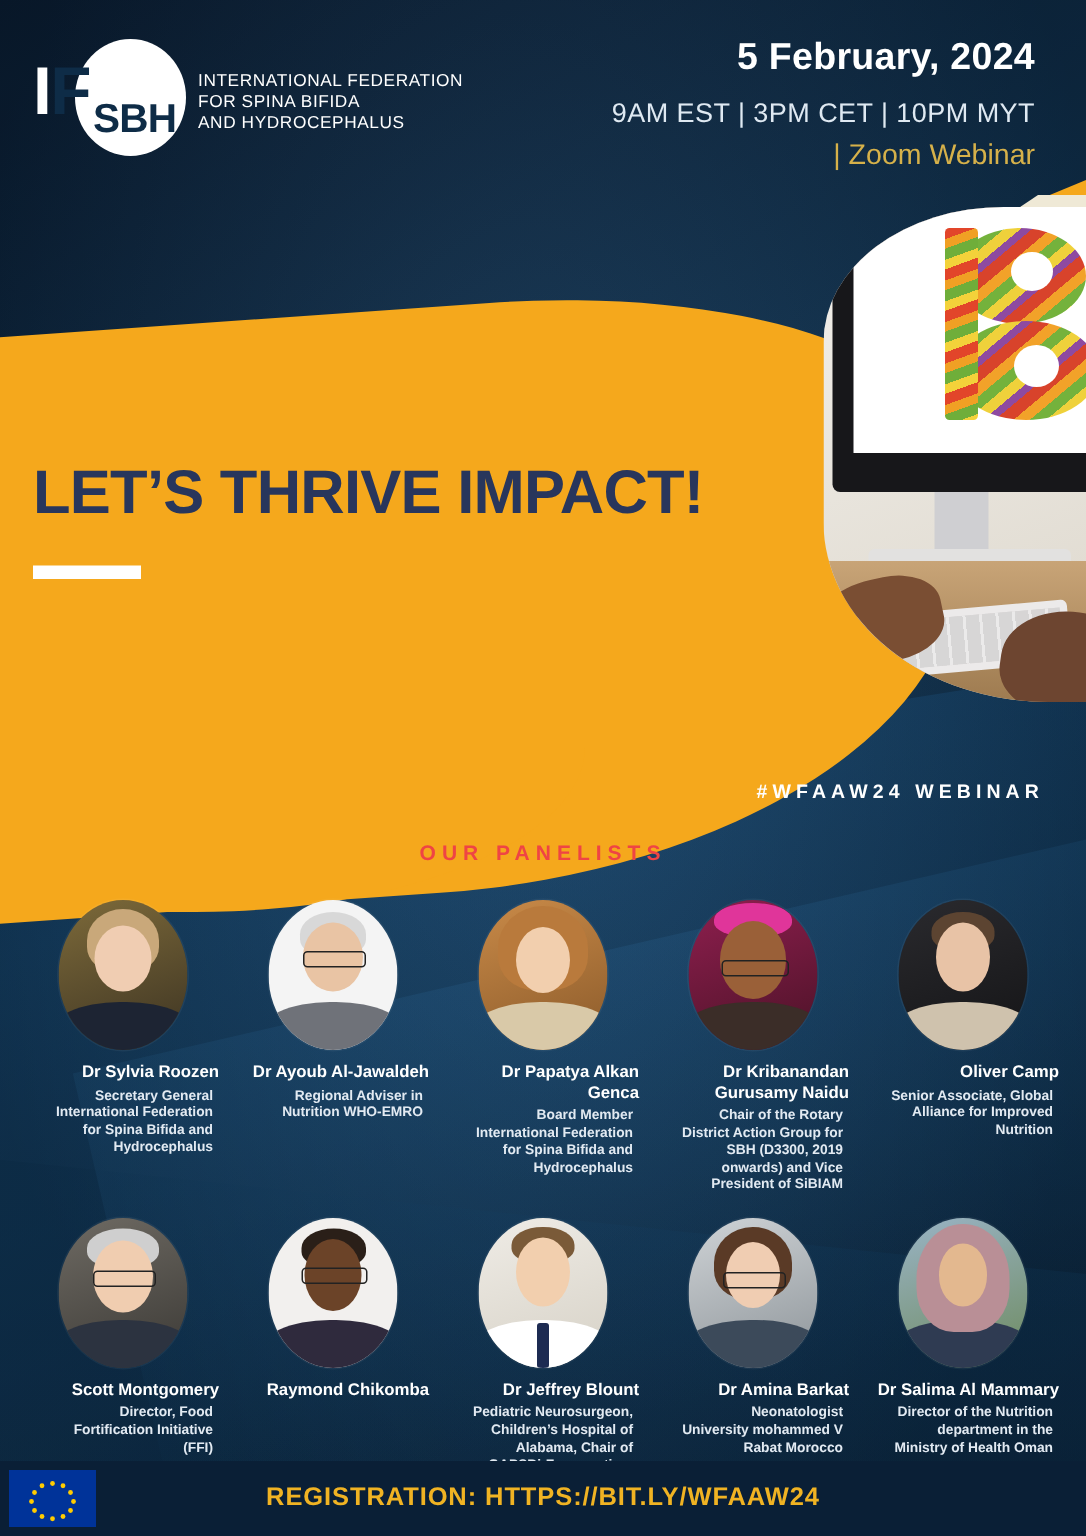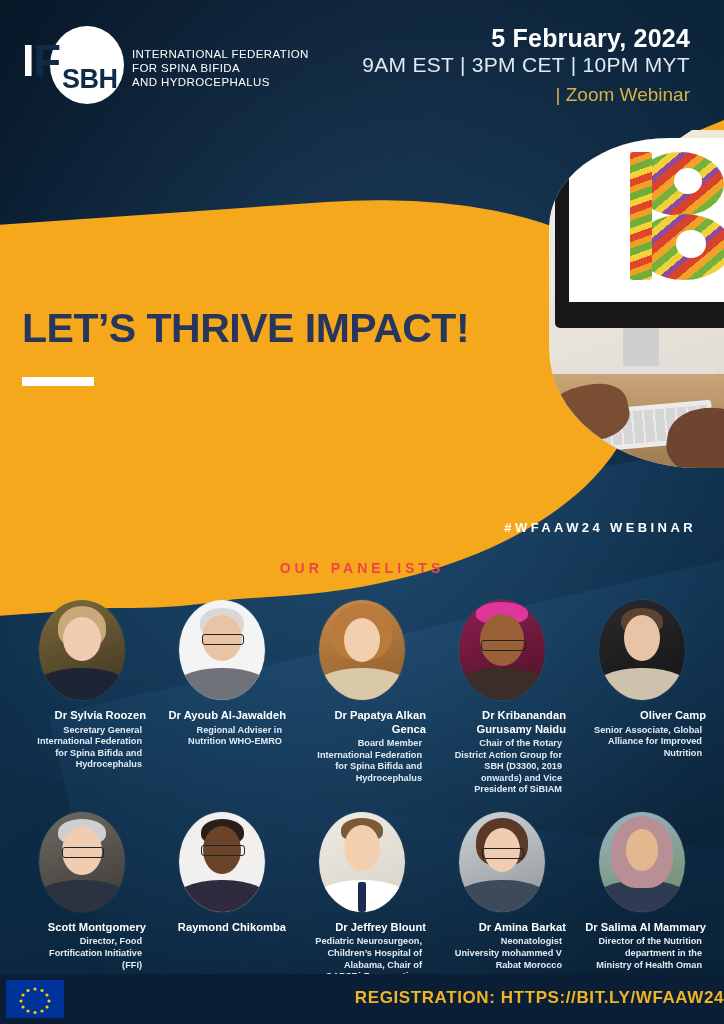--- a/index.html
+++ b/index.html
@@ -54,21 +54,21 @@
   .logo-sbh{
     position:absolute;left:40px;top:40px;z-index:2;
     font-size:27px;font-weight:bold;color:#0e2c47;letter-spacing:-.5px;line-height:27px;
   }
   .logo-text{
     margin-left:18px;color:#ffffff;font-size:11.5px;line-height:14px;
     letter-spacing:.4px;font-weight:400;padding-top:6px;
   }
   .date-block{position:absolute;right:34px;top:24px;text-align:right;}
   .date-main{font-size:25px;font-weight:bold;color:#ffffff;letter-spacing:.2px;}
-  .date-times{font-size:21px;color:#dfe9f2;margin-top:0;letter-spacing:.3px;font-weight:300;}
+  .date-times{font-size:18px;color:#dfe9f2;margin-top:12px;letter-spacing:.3px;font-weight:300;}
   .date-zoom{font-size:19px;color:#d6b14a;margin-top:7px;font-weight:300;}
 
   
   .yellow-band{
     position:absolute;left:-60px;top:205px;width:700px;height:390px;
     background:#f5a81c;z-index:3;
     border-bottom-right-radius:360px 200px;
     border-top-right-radius:300px 120px;
     transform:rotate(-4deg);
   }
@@ -170,21 +170,21 @@
   
   .footer{
     position:absolute;left:0;bottom:0;width:724px;height:50px;z-index:7;
     background:#0a1f36;
   }
   .eu-flag{
     position:absolute;left:6px;top:6px;width:58px;height:38px;background:#003399;
   }
   .eu-stars{position:absolute;inset:0;}
   .reg-text{
-    position:absolute;left:0;right:0;top:14px;text-align:right;
+    position:absolute;left:0;right:0;top:14px;text-align:center;
     color:#f0b323;font-size:17px;font-weight:bold;letter-spacing:.6px;
   }
 </style>
 </head>
 <body>
 
 <div id="poster">
 
   <div class="bg-deep"></div>
   <div class="bg-diag-a"></div>

